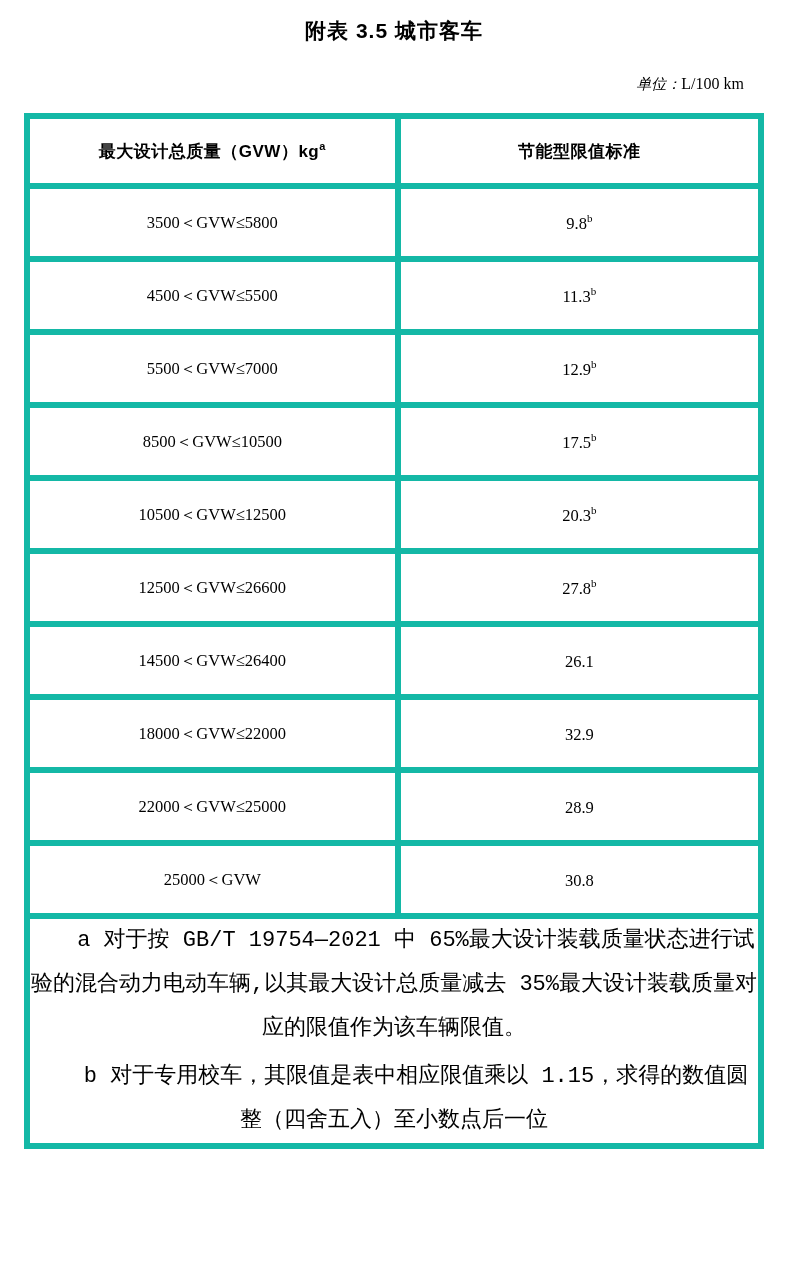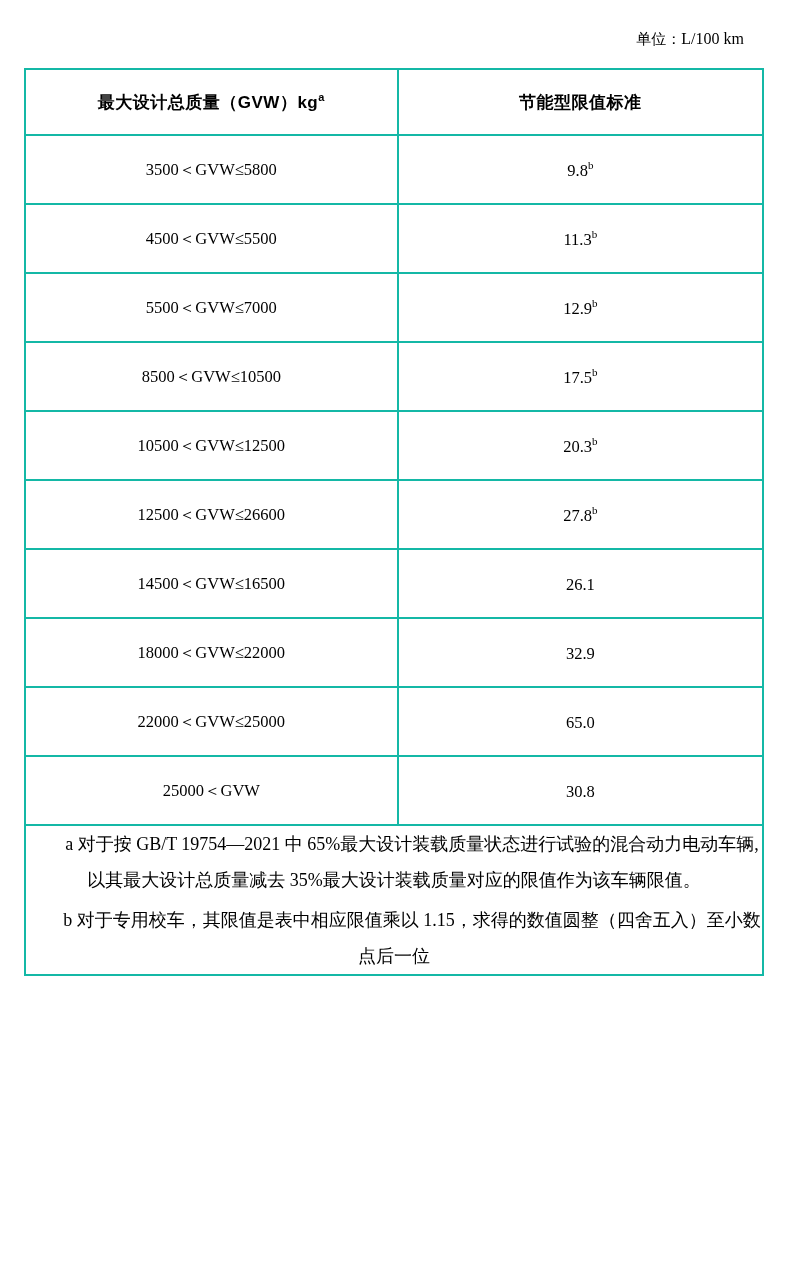--- a/index.html
+++ b/index.html
@@ -35,29 +35,30 @@
   .unit-line {
     text-align: right;
     font-size: 16px;
     margin-top: 30px;
     margin-right: 22px;
     font-family: "Liberation Serif", serif;
   }
   .unit-line .unit-label {
     font-family: "Liberation Sans", sans-serif;
     font-size: 15px;
+    font-style: italic;
   }
   table.main-table {
     border-collapse: collapse;
     width: 740px;
     margin: 19px auto 0 auto;
     table-layout: fixed;
   }
   table.main-table td, table.main-table th {
-    border: 2px solid #14b8a6;
+    border: 6px solid #14b8a6;
     padding: 0;
     text-align: center;
     vertical-align: middle;
   }
   th.col-head {
     height: 64px;
     font-family: "Liberation Sans", sans-serif;
     font-weight: bold;
     font-size: 17px;
     letter-spacing: 0.5px;
@@ -73,37 +74,38 @@
   }
   td.data-cell .sup {
     font-size: 11px;
     vertical-align: super;
   }
   .col-gvw { width: 50.5%; }
   .col-limit { width: 49.5%; }
   td.note-cell {
     text-align: left;
     padding: 14px 12px 16px 12px;
-    font-family: Liberation Serif, serif;
-    font-size: 18px;
+    font-family: Liberation Mono, monospace;
+    font-size: 22px;
     line-height: 2.0;
   }
   .note-para {
     text-indent: 2em;
     margin: 0;
   }
   .note-para + .note-para {
     margin-top: 4px;
   }
 </style>
 </head>
 <body>
 
 <div class="page">
 
+  <div class="doc-title">附表 3.5  城市客车</div>
 
   <div class="unit-line">
     <span class="unit-label">单位：</span><span>L/100 km</span>
   </div>
 
   <table class="main-table">
     <colgroup>
       <col class="col-gvw">
       <col class="col-limit">
     </colgroup>
@@ -132,30 +134,30 @@
       </tr>
       <tr>
         <td class="data-cell">10500＜GVW≤12500</td>
         <td class="data-cell"><span>20.3</span><span class="sup">b</span></td>
       </tr>
       <tr>
         <td class="data-cell">12500＜GVW≤26600</td>
         <td class="data-cell"><span>27.8</span><span class="sup">b</span></td>
       </tr>
       <tr>
-        <td class="data-cell">14500＜GVW≤16500</td>
+        <td class="data-cell">14500＜GVW≤26400</td>
         <td class="data-cell"><span>26.1</span><span class="sup"></span></td>
       </tr>
       <tr>
         <td class="data-cell">18000＜GVW≤22000</td>
         <td class="data-cell"><span>32.9</span><span class="sup"></span></td>
       </tr>
       <tr>
         <td class="data-cell">22000＜GVW≤25000</td>
-        <td class="data-cell"><span>65.0</span><span class="sup"></span></td>
+        <td class="data-cell"><span>28.9</span><span class="sup"></span></td>
       </tr>
       <tr>
         <td class="data-cell">25000＜GVW</td>
         <td class="data-cell"><span>30.8</span><span class="sup"></span></td>
       </tr>
       <tr>
         <td class="note-cell" colspan="2">
           <p class="note-para">a 对于按 GB/T 19754—2021 中 65%最大设计装载质量状态进行试验的混合动力电动车辆,以其最大设计总质量减去 35%最大设计装载质量对应的限值作为该车辆限值。</p>
           <p class="note-para">b 对于专用校车，其限值是表中相应限值乘以 1.15，求得的数值圆整（四舍五入）至小数点后一位</p>
         </td>

